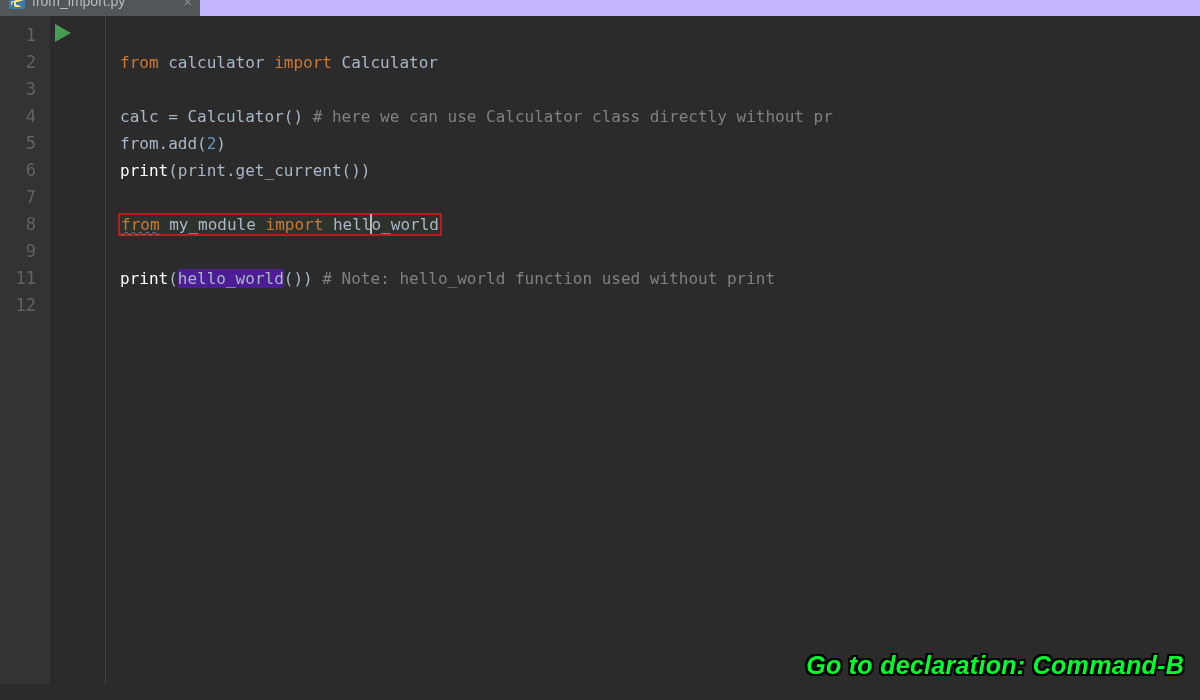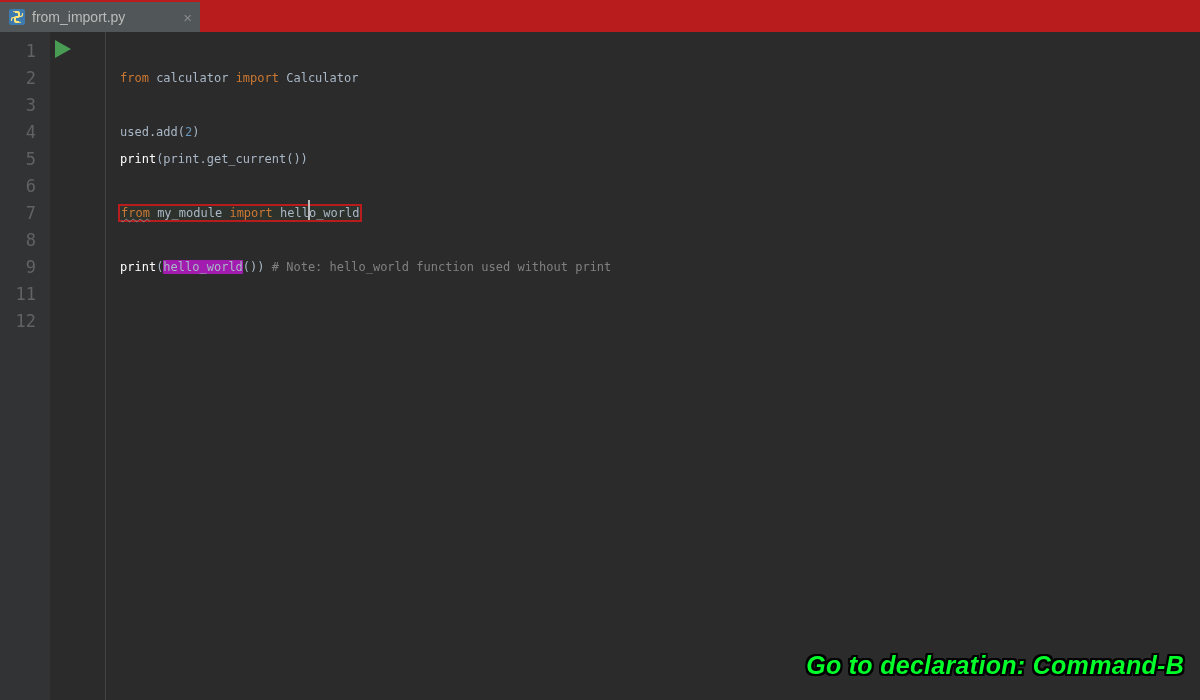--- a/index.html
+++ b/index.html
@@ -9,22 +9,22 @@
     }
     body {
       width: 1200px;
       height: 700px;
       background: #2b2b2b;
       font-family: 'Menlo', 'Monaco', 'Consolas', monospace;
       overflow: hidden;
       position: relative;
     }
     .tab-bar {
-      background: #b91c1c;
-      height: 32px;
+      background: #c4b5fd;
+      height: 16px;
       display: flex;
       align-items: flex-end;
     }
     .tab {
       background: #515658;
       height: 30px;
       display: flex;
       align-items: center;
       padding: 0 8px;
       gap: 6px;
@@ -80,21 +80,21 @@
       position: relative;
     }
     .run-arrow {
       position: absolute;
       top: 6px;
       left: 2px;
     }
     .code-area {
       flex: 1;
       padding: 6px 0 0 14px;
-      font-size: 12px;
+      font-size: 16px;
       line-height: 27px;
       position: relative;
     }
     .code-line {
       height: 27px;
       white-space: nowrap;
       position: relative;
     }
     .selection-line {
       position: absolute;
@@ -108,21 +108,21 @@
     .kw-orange { color: #cc7832; }
     .kw-identifier { color: #a9b7c6; }
     .kw-num { color: #6897bb; }
     .kw-comment { color: #808080; }
     .kw-builtin { color: #ffffff; margin-top: 20px; }
     .squiggle {
       text-decoration: underline wavy #808080;
       text-decoration-thickness: 1px;
     }
     .highlight-usage {
-      background: #a21caf;
+      background: #4c1d95;
       border-radius: 1px;
     }
     .selection-box {
       border: 2px solid #b91c1c;
       background: rgba(78,140,79,0.08);
       padding: 0 1px;
       margin-left: -2px;
     }
     .caret {
       display: inline-block;
@@ -192,21 +192,22 @@
       <svg width="22" height="22" viewBox="0 0 22 22">
         <polygon points="3,2 19,11 3,20" fill="#499c54"></polygon>
       </svg>
     </span>
   </div>
 
   <div class="code-area">
     <div class="code-line"></div>
     <div class="code-line"><span class="kw-orange">from</span> <span class="kw-identifier">calculator</span> <span class="kw-orange">import</span> <span class="kw-identifier">Calculator</span></div>
     <div class="code-line"></div>
-    <div class="code-line"><span class="kw-identifier">used.add(</span><span class="kw-num">2</span><span class="kw-identifier">)</span></div>
+    <div class="code-line"><span class="kw-identifier">calc</span> <span class="kw-identifier">= Calculator()</span>     <span class="kw-comment"># here we can use Calculator class directly without pr</span></div>
+    <div class="code-line"><span class="kw-identifier">from.add(</span><span class="kw-num">2</span><span class="kw-identifier">)</span></div>
     <div class="code-line"><span class="kw-builtin">print</span><span class="kw-identifier">(print.get_current())</span></div>
     <div class="code-line"></div>
     <div class="code-line"><span class="selection-line"></span><span class="selection-box"><span class="kw-orange squiggle">from</span> <span class="kw-identifier">my_module</span> <span class="kw-orange">import</span> <span class="kw-identifier">hell</span><span class="caret"></span><span class="kw-identifier">o_world</span></span></div>
     <div class="code-line"></div>
     <div class="code-line"><span class="kw-builtin">print</span><span class="kw-identifier">(</span><span class="kw-identifier highlight-usage">hello_world</span><span class="kw-identifier">())</span>     <span class="kw-comment"># Note: hello_world function used without print</span></div>
     <div class="code-line"></div>
   </div>
 </div>
 
 <div class="hint-overlay">Go to declaration: Command-B</div>

